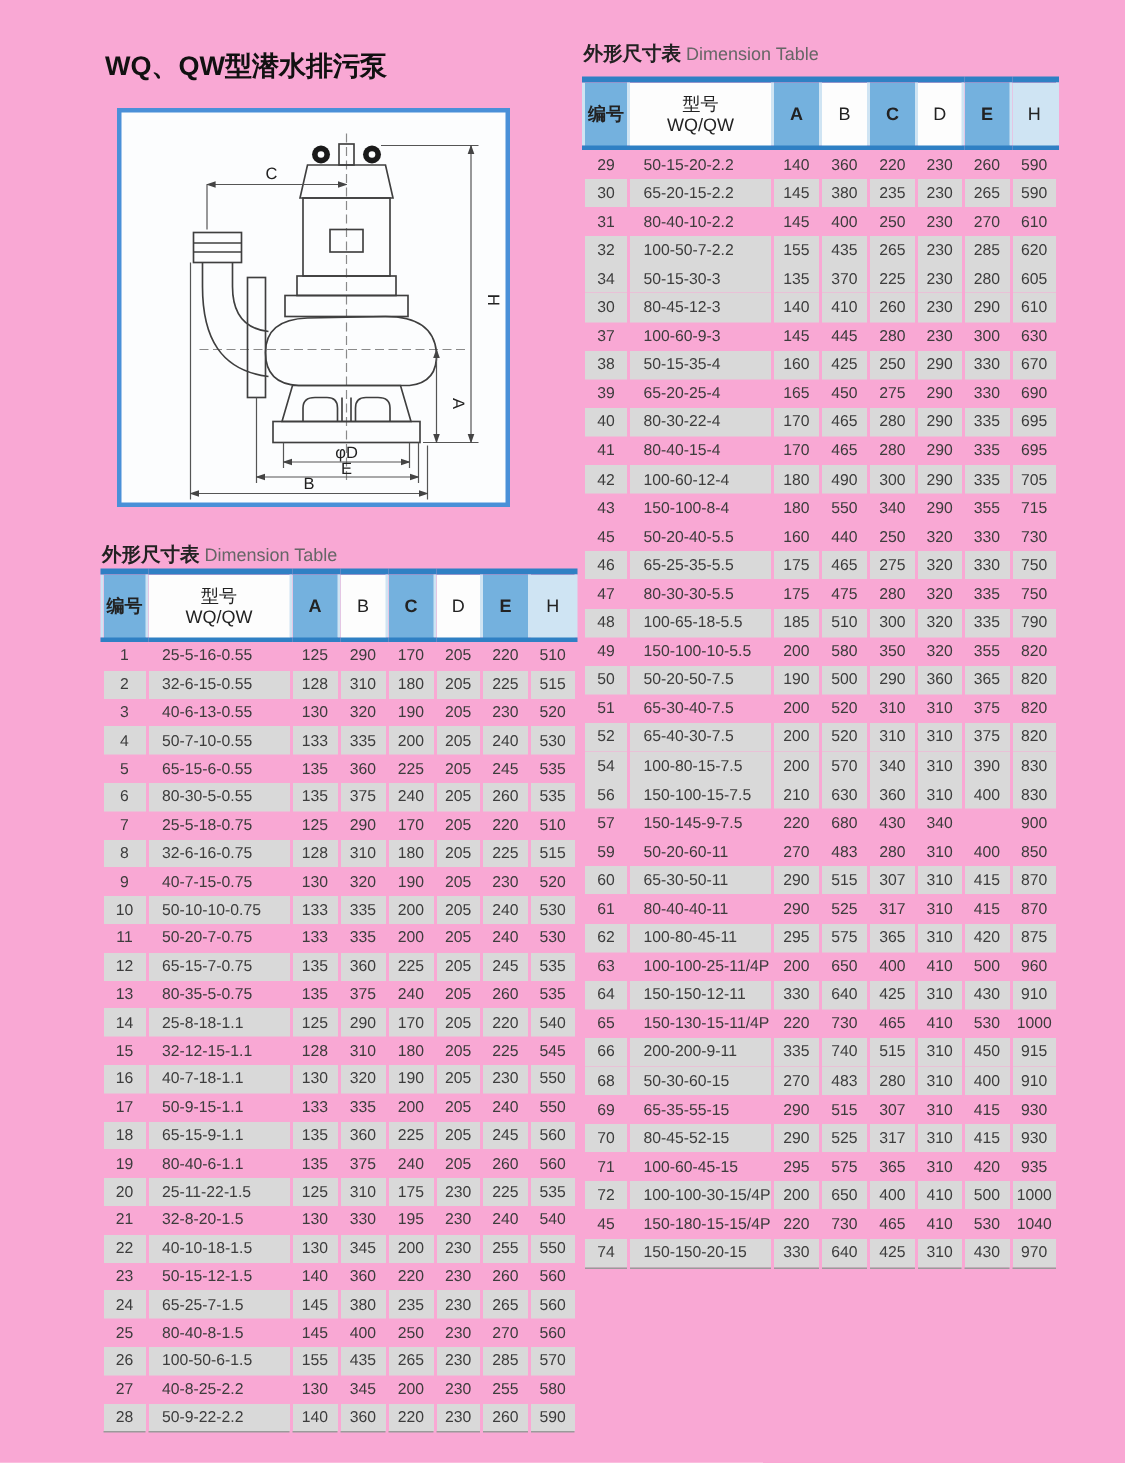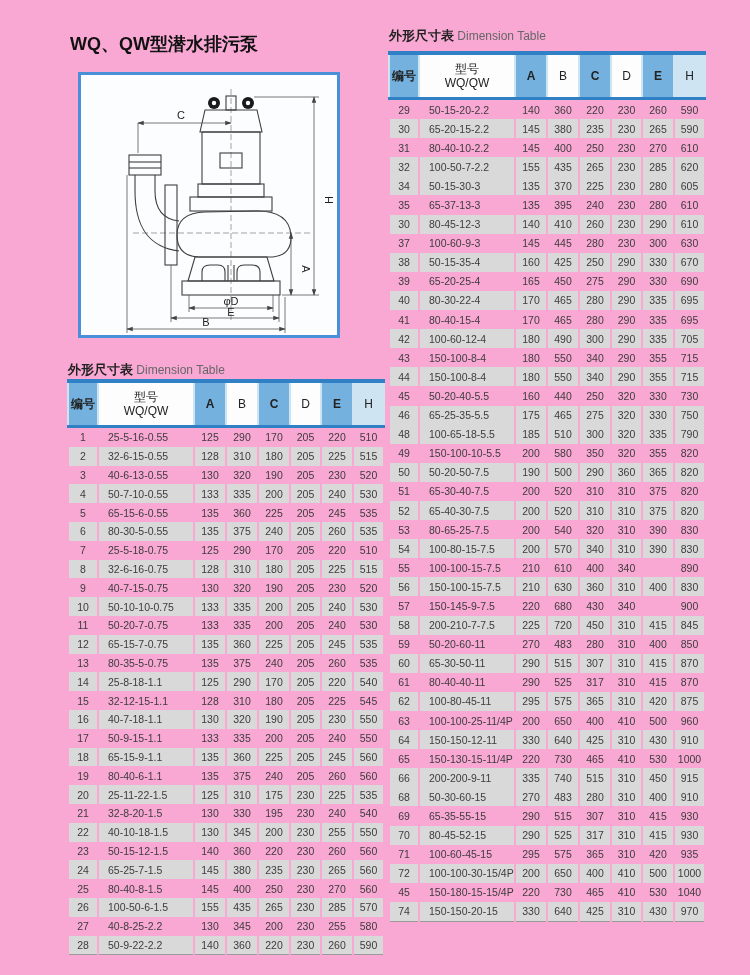--- a/index.html
+++ b/index.html
@@ -504,30 +504,20 @@
         <tr class="alt">
           <td>34</td>
           <td class="model">50-15-30-3</td>
           <td>135</td>
           <td>370</td>
           <td>225</td>
           <td>230</td>
           <td>280</td>
           <td>605</td>
         </tr>
-        <tr>
-          <td>35</td>
-          <td class="model">65-37-13-3</td>
-          <td>135</td>
-          <td>395</td>
-          <td>240</td>
-          <td>230</td>
-          <td>280</td>
-          <td>610</td>
-        </tr>
         <tr class="alt">
           <td>30</td>
           <td class="model">80-45-12-3</td>
           <td>140</td>
           <td>410</td>
           <td>260</td>
           <td>230</td>
           <td>290</td>
           <td>610</td>
         </tr>
@@ -586,30 +576,20 @@
           <td class="model">100-60-12-4</td>
           <td>180</td>
           <td>490</td>
           <td>300</td>
           <td>290</td>
           <td>335</td>
           <td>705</td>
         </tr>
         <tr>
           <td>43</td>
-          <td class="model">150-100-8-4</td>
-          <td>180</td>
-          <td>550</td>
-          <td>340</td>
-          <td>290</td>
-          <td>355</td>
-          <td>715</td>
-        </tr>
-        <tr class="alt">
-          <td>44</td>
           <td class="model">150-100-8-4</td>
           <td>180</td>
           <td>550</td>
           <td>340</td>
           <td>290</td>
           <td>355</td>
           <td>715</td>
         </tr>
         <tr>
           <td>45</td>
@@ -624,20 +604,30 @@
         <tr class="alt">
           <td>46</td>
           <td class="model">65-25-35-5.5</td>
           <td>175</td>
           <td>465</td>
           <td>275</td>
           <td>320</td>
           <td>330</td>
           <td>750</td>
         </tr>
+        <tr>
+          <td>47</td>
+          <td class="model">80-30-30-5.5</td>
+          <td>175</td>
+          <td>475</td>
+          <td>280</td>
+          <td>320</td>
+          <td>335</td>
+          <td>750</td>
+        </tr>
         <tr class="alt">
           <td>48</td>
           <td class="model">100-65-18-5.5</td>
           <td>185</td>
           <td>510</td>
           <td>300</td>
           <td>320</td>
           <td>335</td>
           <td>790</td>
         </tr>
@@ -674,49 +664,29 @@
         <tr class="alt">
           <td>52</td>
           <td class="model">65-40-30-7.5</td>
           <td>200</td>
           <td>520</td>
           <td>310</td>
           <td>310</td>
           <td>375</td>
           <td>820</td>
         </tr>
-        <tr>
-          <td>53</td>
-          <td class="model">80-65-25-7.5</td>
-          <td>200</td>
-          <td>540</td>
-          <td>320</td>
+        <tr class="alt">
+          <td>54</td>
+          <td class="model">100-80-15-7.5</td>
+          <td>200</td>
+          <td>570</td>
+          <td>340</td>
           <td>310</td>
           <td>390</td>
           <td>830</td>
-        </tr>
-        <tr class="alt">
-          <td>54</td>
-          <td class="model">100-80-15-7.5</td>
-          <td>200</td>
-          <td>570</td>
-          <td>340</td>
-          <td>310</td>
-          <td>390</td>
-          <td>830</td>
-        </tr>
-        <tr>
-          <td>55</td>
-          <td class="model">100-100-15-7.5</td>
-          <td>210</td>
-          <td>610</td>
-          <td>400</td>
-          <td>340</td>
-          <td></td>
-          <td>890</td>
         </tr>
         <tr class="alt">
           <td>56</td>
           <td class="model">150-100-15-7.5</td>
           <td>210</td>
           <td>630</td>
           <td>360</td>
           <td>310</td>
           <td>400</td>
           <td>830</td>
@@ -724,30 +694,20 @@
         <tr>
           <td>57</td>
           <td class="model">150-145-9-7.5</td>
           <td>220</td>
           <td>680</td>
           <td>430</td>
           <td>340</td>
           <td></td>
           <td>900</td>
         </tr>
-        <tr class="alt">
-          <td>58</td>
-          <td class="model">200-210-7-7.5</td>
-          <td>225</td>
-          <td>720</td>
-          <td>450</td>
-          <td>310</td>
-          <td>415</td>
-          <td>845</td>
-        </tr>
         <tr>
           <td>59</td>
           <td class="model">50-20-60-11</td>
           <td>270</td>
           <td>483</td>
           <td>280</td>
           <td>310</td>
           <td>400</td>
           <td>850</td>
         </tr>

